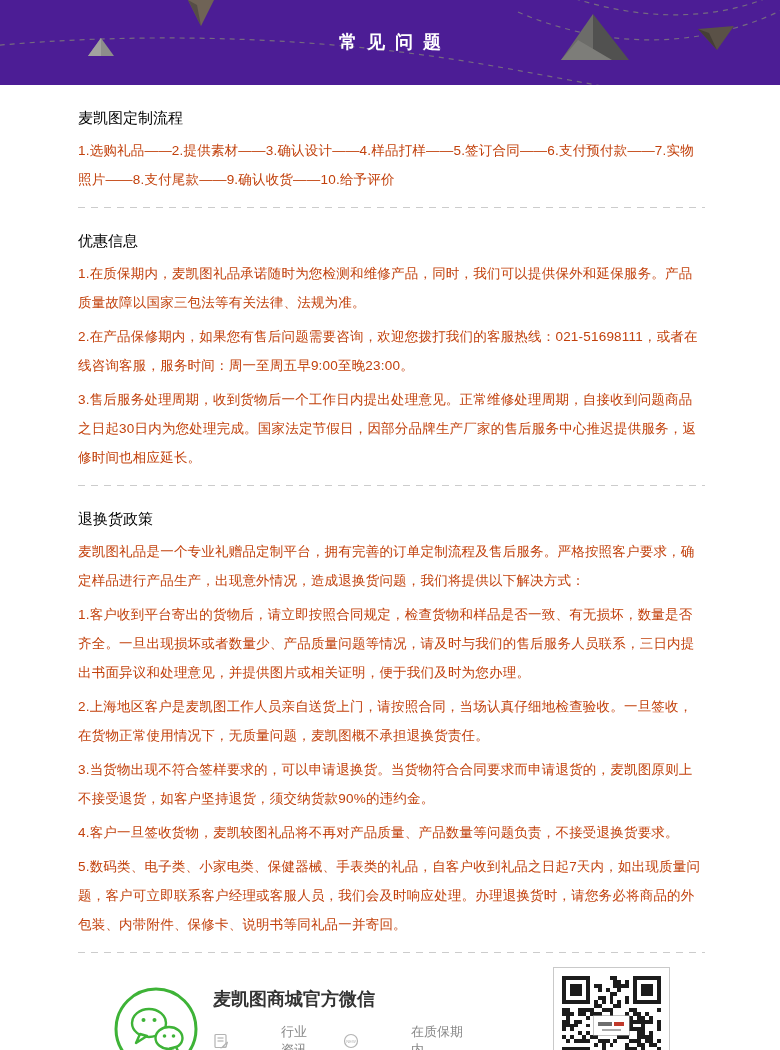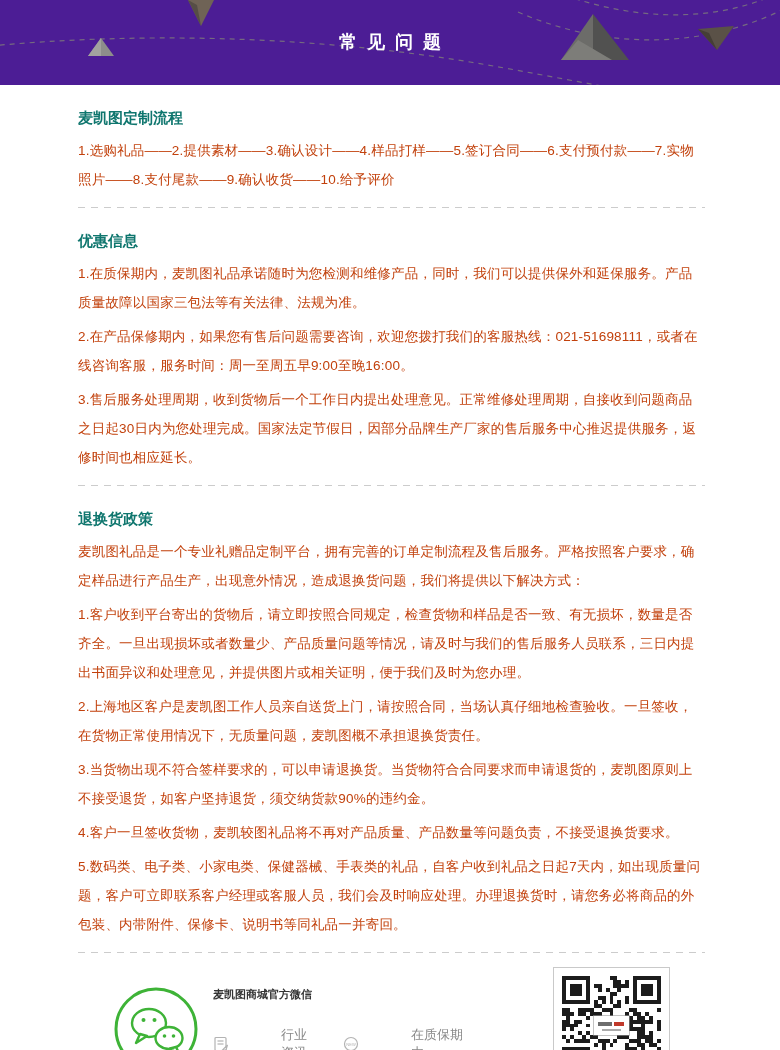--- a/index.html
+++ b/index.html
@@ -7,30 +7,30 @@
     font-family:"Liberation Sans","DejaVu Sans",sans-serif; }
 
   
   .hero { position:relative; width:780px; height:85px; background:#4c1d95; overflow:hidden; }
   .hero svg.deco { position:absolute; left:0; top:0; }
   .hero h1 { position:absolute; left:0; right:0; top:30px; text-align:center;
     color:#ffffff; font-size:18px; font-weight:bold; letter-spacing:10px; padding-left:10px; }
 
   
   main { padding:0 75px 0 78px; }
-  section h2 { font-size:15px; font-weight:bold; color:#0f766e; margin:24px 0 8px; }
+  section h2 { font-size:15px; font-weight:normal; color:#000000; margin:24px 0 8px; }
   .para { font-size:13.5px; color:#c2410c; line-height:29px; margin:5px 0 0; letter-spacing:.2px; }
   .dashed-sep { height:1px; margin-top:13px;
     background-image:repeating-linear-gradient(90deg,#cccccc 0 7px,transparent 7px 13px); }
 
   
   .footer { position:relative; height:163px; }
   .wechat-logo { position:absolute; left:112px; top:32px; width:88px; height:88px; }
   .wechat-info { position:absolute; left:213px; top:34px; }
-  .wechat-info .wtitle { font-size:11px; font-weight:bold; color:#333; margin-bottom:24px;font-family:Liberation Mono, monospace; }
+  .wechat-info .wtitle { font-size:18px; font-weight:bold; color:#333; margin-bottom:12px;font-family:Liberation Mono, monospace; }
   .feat-grid { display:grid; grid-template-columns:106px 120px; grid-row-gap:10px; grid-column-gap:24px; }
   .feat { display:flex; align-items:center; font-size:13px; color:#888;gap:44px; }
   .feat svg { margin-right:8px; flex:0 0 auto; }
   .qr-box { position:absolute; left:553px; top:14px; width:117px; height:117px;
     background:#fff; border:1px solid #c9c9c9; padding:8px; }
   .qr-box svg { display:block; width:99px; height:99px; }
 </style>
 </head>
 <body>
 
@@ -68,21 +68,21 @@
         <p class="para">1.选购礼品——2.提供素材——3.确认设计——4.样品打样——5.签订合同——6.支付预付款——7.实物照片——8.支付尾款——9.确认收货——10.给予评价</p>
       </div>
   </section>
 
   <div class="dashed-sep"></div>
 
   <section>
     <h2>优惠信息</h2>
     <div>
         <p class="para">1.在质保期内，麦凯图礼品承诺随时为您检测和维修产品，同时，我们可以提供保外和延保服务。产品质量故障以国家三包法等有关法律、法规为准。</p>
-        <p class="para">2.在产品保修期内，如果您有售后问题需要咨询，欢迎您拨打我们的客服热线：021-51698111，或者在线咨询客服，服务时间：周一至周五早9:00至晚16:00。</p>
+        <p class="para">2.在产品保修期内，如果您有售后问题需要咨询，欢迎您拨打我们的客服热线：021-51698111，或者在线咨询客服，服务时间：周一至周五早9:00至晚23:00。</p>
         <p class="para">3.售后服务处理周期，收到货物后一个工作日内提出处理意见。正常维修处理周期，自接收到问题商品之日起30日内为您处理完成。国家法定节假日，因部分品牌生产厂家的售后服务中心推迟提供服务，返修时间也相应延长。</p>
       </div>
   </section>
 
   <div class="dashed-sep"></div>
 
   <section>
     <h2>退换货政策</h2>
     <div>
         <p class="para">麦凯图礼品是一个专业礼赠品定制平台，拥有完善的订单定制流程及售后服务。严格按照客户要求，确定样品进行产品生产，出现意外情况，造成退换货问题，我们将提供以下解决方式：</p>

